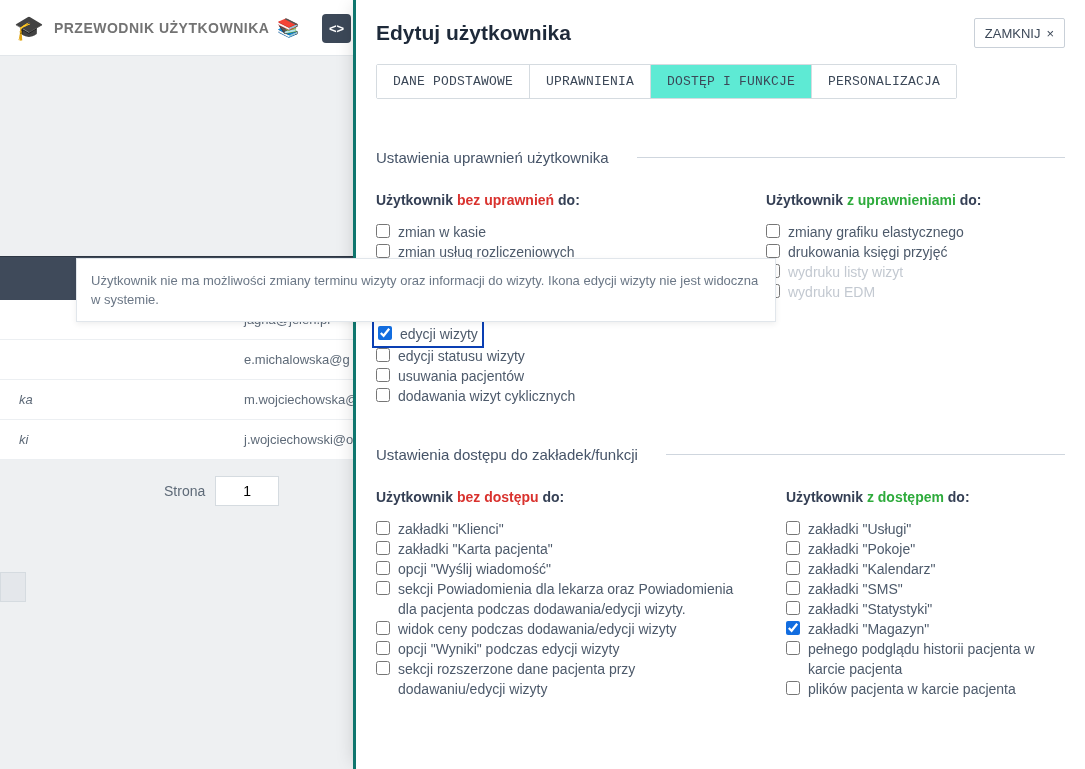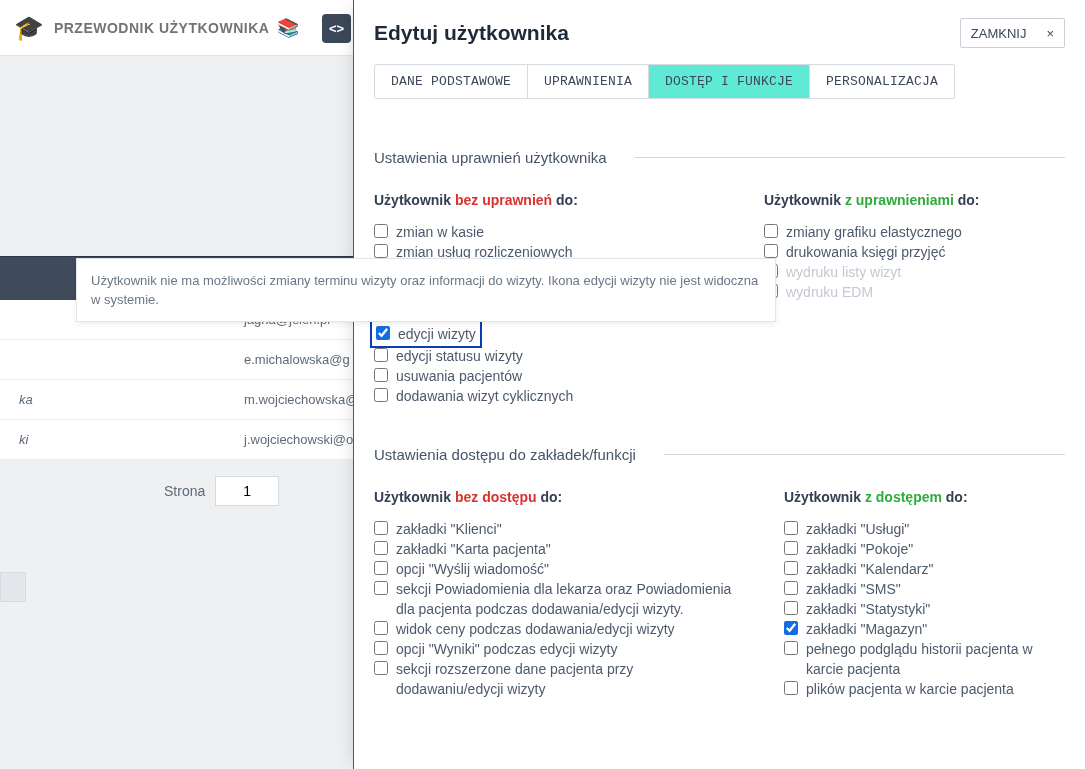--- a/index.html
+++ b/index.html
@@ -52,33 +52,33 @@
   .code-tab {
     position: absolute; top: 14px; left: 322px; width: 29px; height: 29px;
     background: #3c4858; color: #fff; border-radius: 4px;
     display: flex; align-items: center; justify-content: center; font-weight: bold;
     font-size: 13px;
   }
 
   
   .panel {
     position: absolute; top: 0; left: 353px; right: 0; bottom: 0;
-    background: #fff; border-left: 1px solid #0f766e;
+    background: #fff; border-left: 3px solid #0f766e;
     box-shadow: -4px 0 18px -6px rgba(0,0,0,.18);
     padding: 18px 20px 0 20px;
     overflow: hidden;
   }
   .panel-head {
     display: flex; align-items: center; justify-content: space-between;
     margin-bottom: 16px;
   }
   .panel-title { font-size: 21px; font-weight: 600; color: #1e2a3a; }
   .close-btn {
     border: 1px solid #c9d0d8; background: #fff; height: 30px; padding: 0 10px;
-    border-radius: 2px; font-size: 13px; color: #3c4858; display: flex; align-items: center; gap: 20px;
+    border-radius: 2px; font-size: 13px; color: #3c4858; display: flex; align-items: center; gap: 6px;
     cursor: pointer;
   }
   .close-x { font-size: 13px; }
 
   .tabs {
     display: flex; border: 1px solid #d5dbe0; border-radius: 2px; width: fit-content;
     margin-bottom: 50px;
   }
   .tab {
     padding: 9px 16px; font-size: 13px; color: #3c4858; background: #fff;

